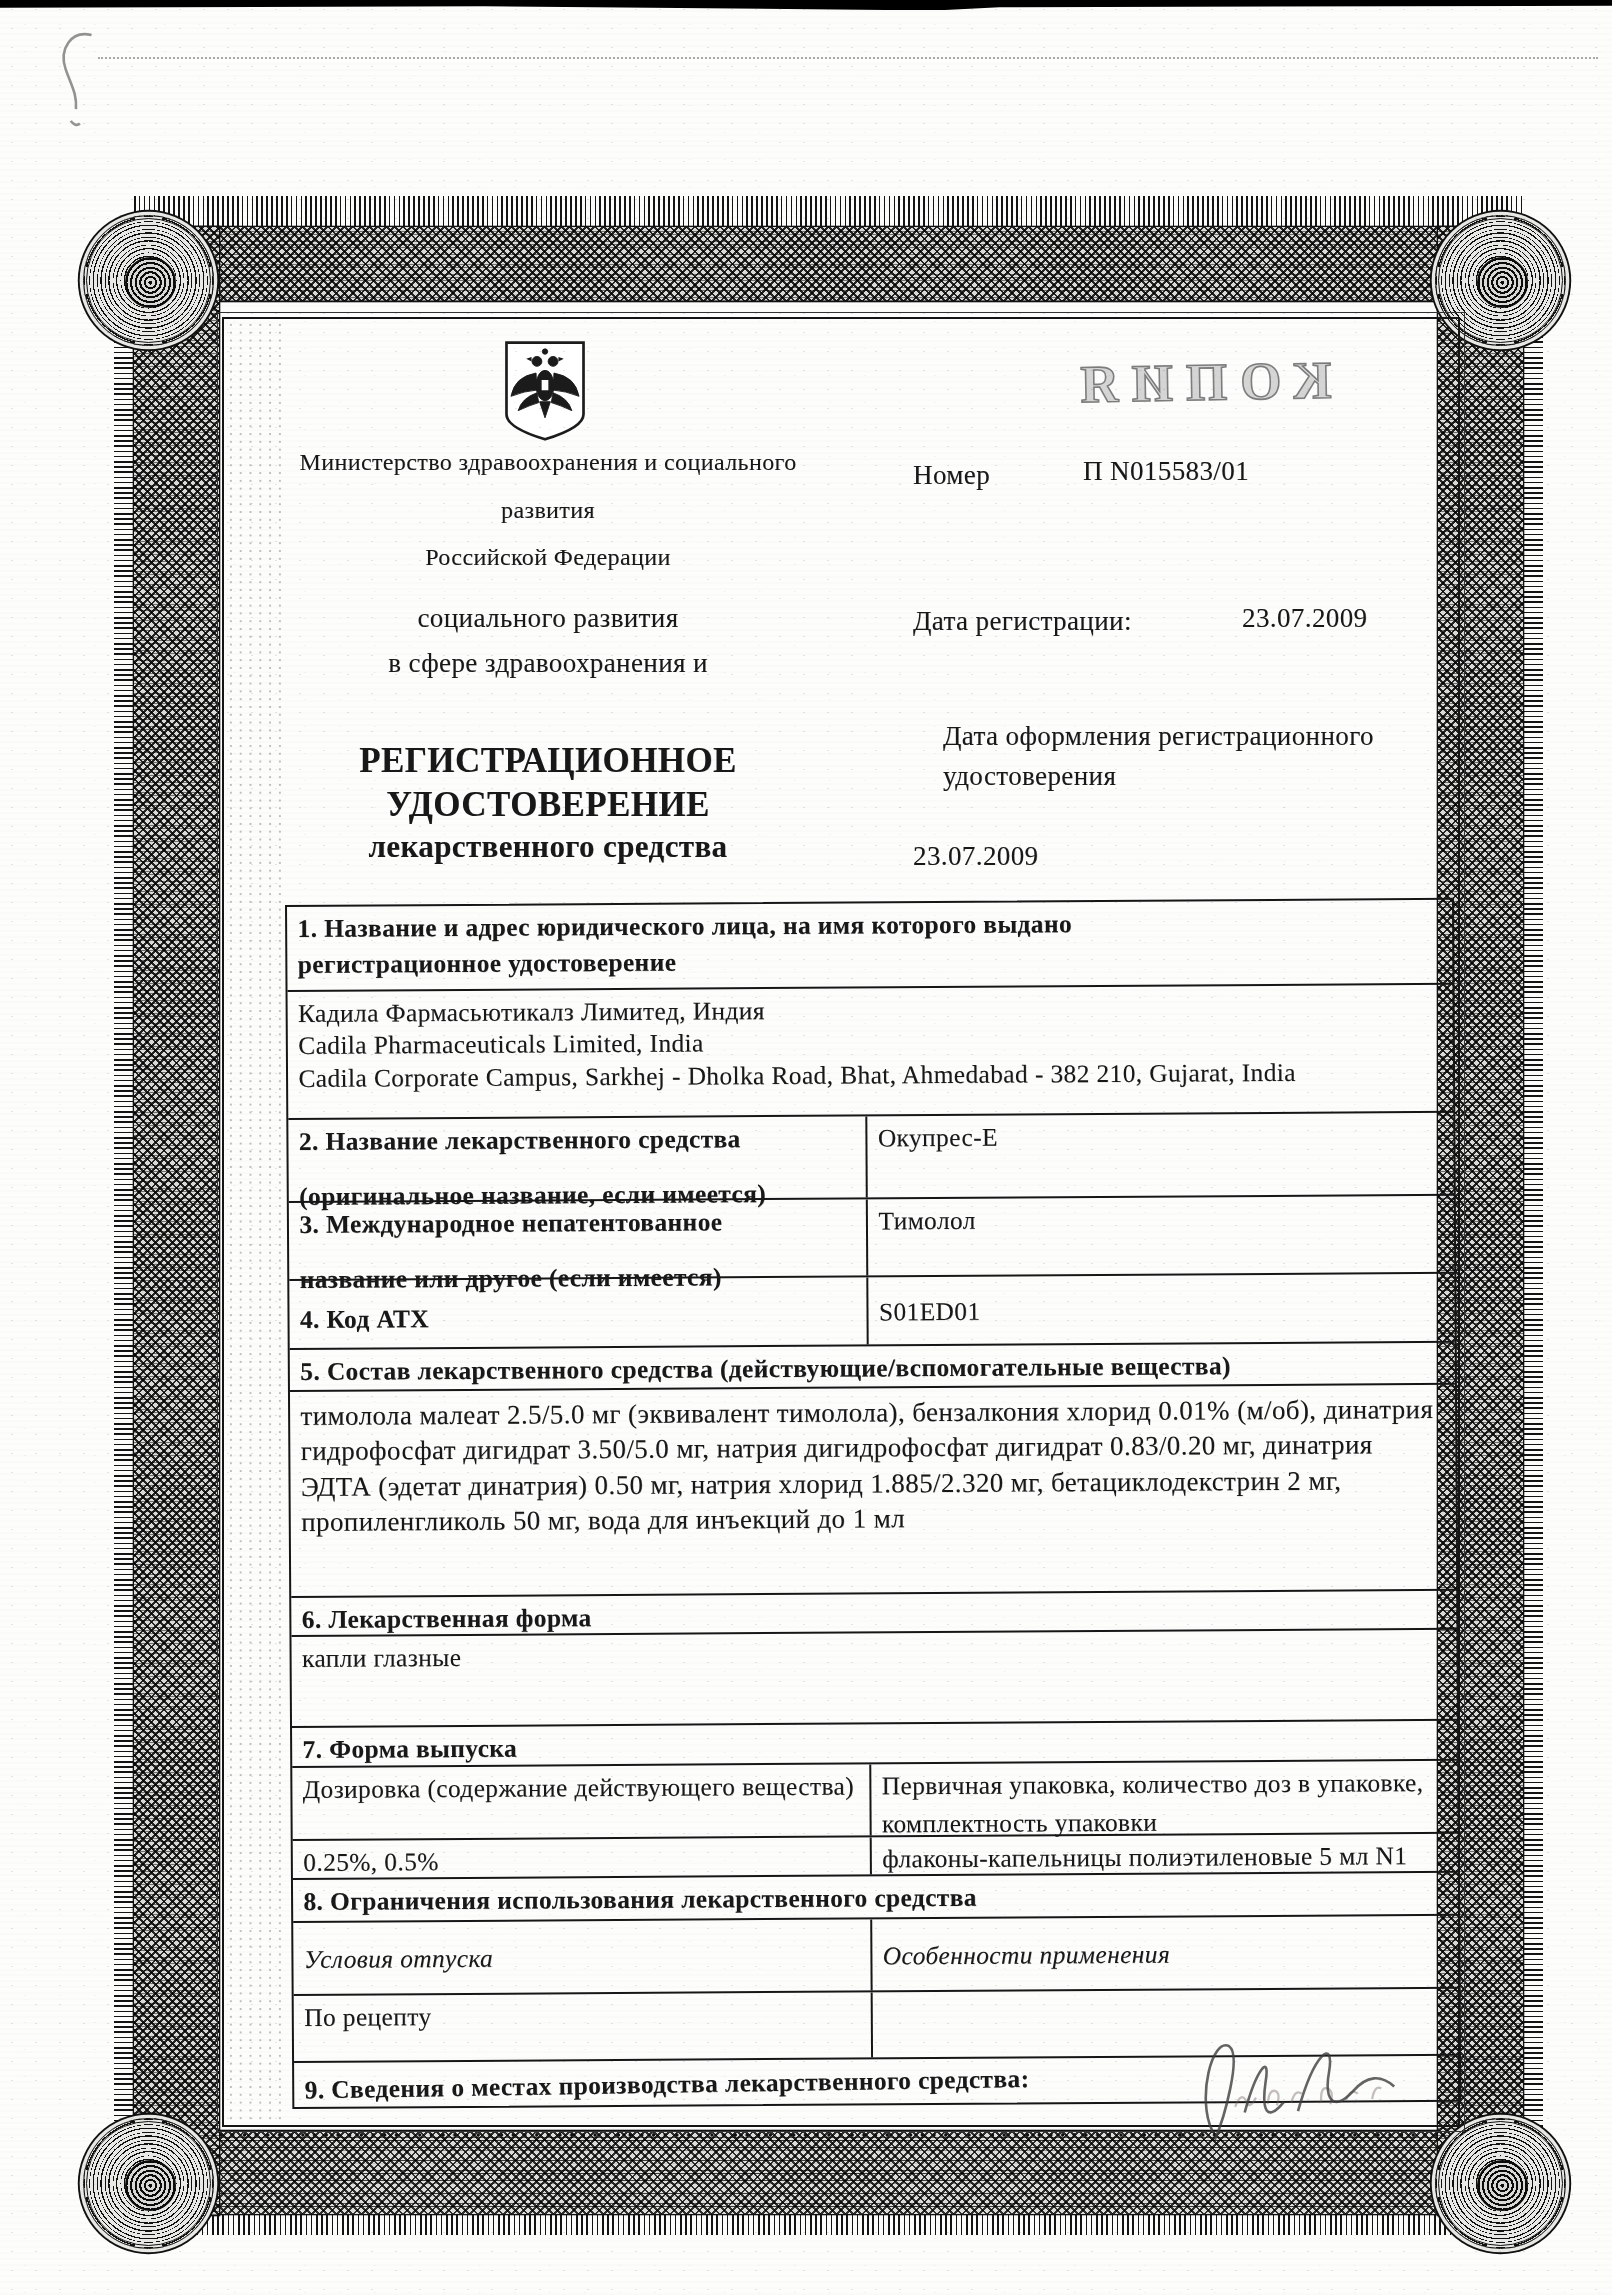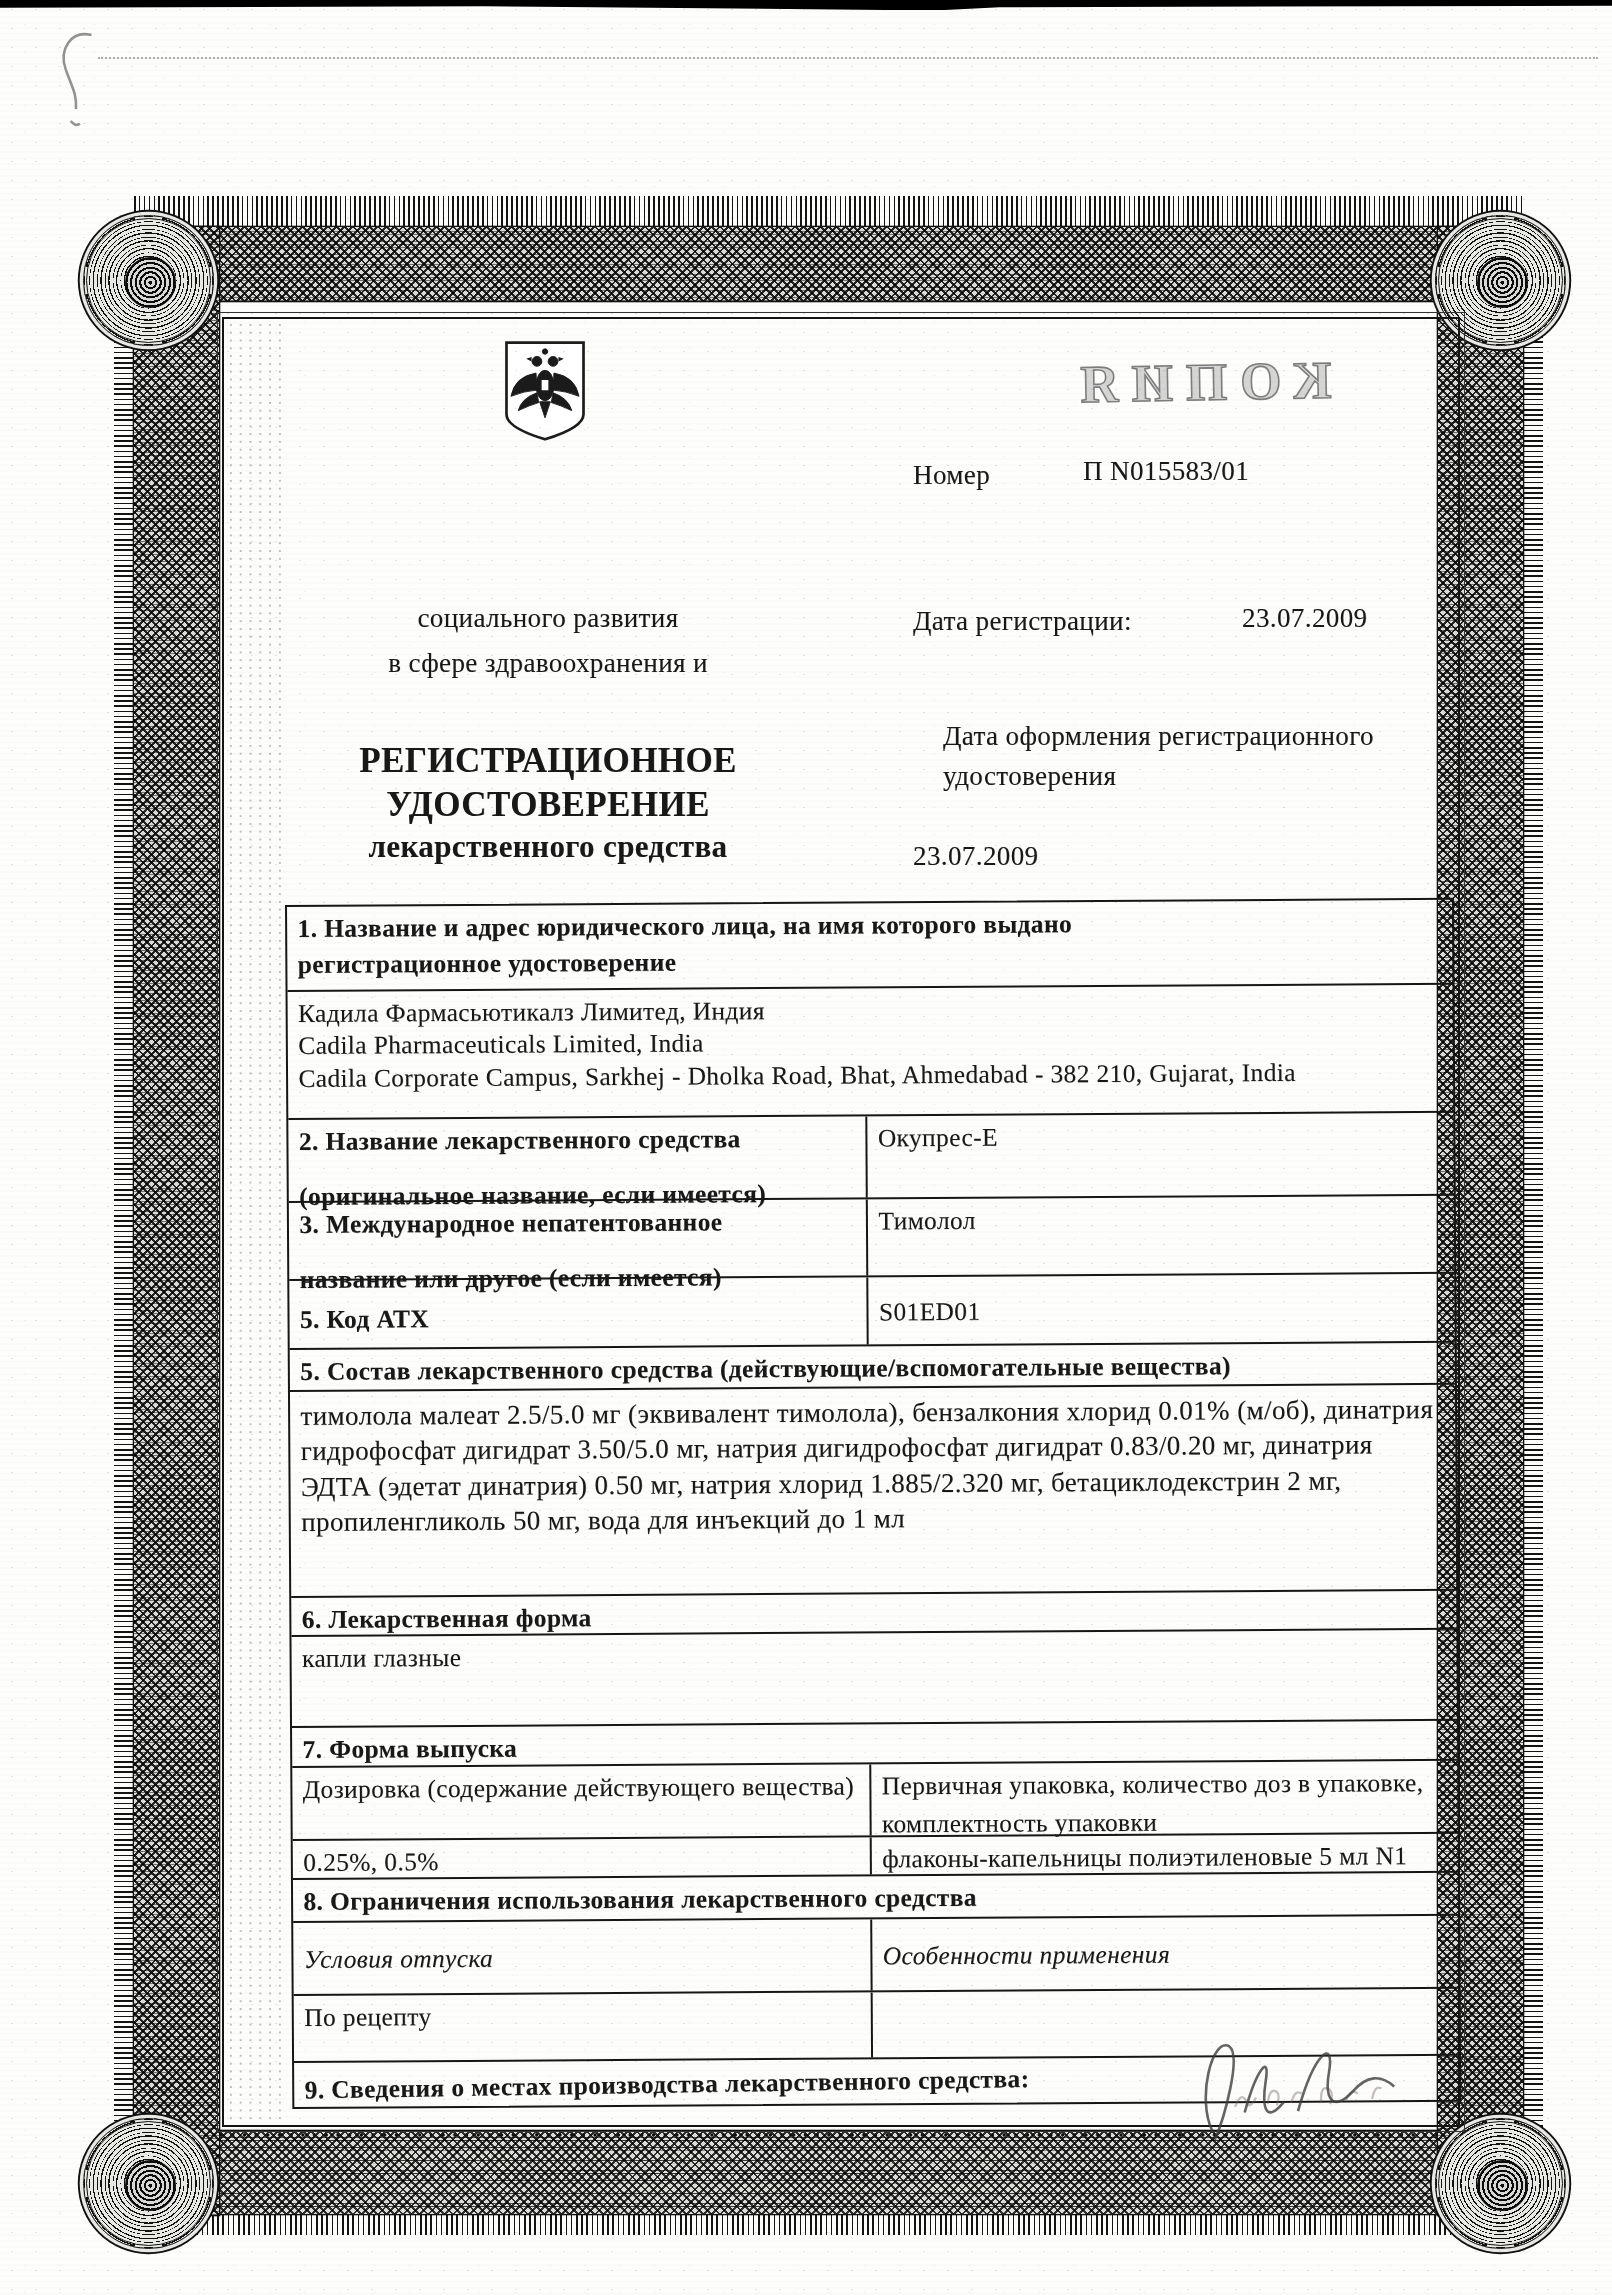--- a/index.html
+++ b/index.html
@@ -126,20 +126,25 @@
         <circle cx="59" cy="25" r="5.5"></circle>
       <path d="M35,25 l-6,-3 6,-2 z M65,25 l6,-3 -6,-2 z" stroke="none"></path>
       <ellipse cx="50" cy="52" rx="10" ry="17"></ellipse>
       <path d="M40,38 Q16,42 12,64 Q27,58 41,57 Z M60,38 Q84,42 88,64 Q73,58 59,57 Z" stroke-width="1"></path>
       <path d="M41,60 Q24,66 20,80 Q33,74 43,71 Z M59,60 Q76,66 80,80 Q67,74 57,71 Z" stroke-width="1"></path>
       <path d="M44,70 L50,88 L56,70 Z"></path>
       <rect x="45.5" y="45" width="9" height="13" fill="#fff" stroke-width="1.5"></rect>
     </g>
   </svg>
 
+  <div class="org tx">
+    <div>Министерство здравоохранения и социального</div>
+    <div>развития</div>
+    <div>Российской Федерации</div>
+  </div>
   <div class="service tx">
     <div>социального развития</div>
     <div>в сфере здравоохранения и</div>
   </div>
   <div class="doc-title tx">
     <div>РЕГИСТРАЦИОННОЕ</div>
     <div>УДОСТОВЕРЕНИЕ</div>
     <div class="small">лекарственного средства</div>
   </div>
 
@@ -179,21 +184,21 @@
     <div class="row split" style="height:78px;">
       <div class="cl spread">
         <div class="b">3. Международное непатентованное</div>
         <div class="b">название или другое (если имеется)</div>
       </div>
       <div class="cr">Тимолол</div>
     </div>
 
     <div class="row split" style="height:69px;">
       <div class="cl" style="padding-top:23.5px;">
-        <span class="b">5. Код АТХ</span>
+        <span class="b">4. Код АТХ</span>
       </div>
       <div class="cr" style="padding-top:19.6px;">S01ED01</div>
     </div>
 
     <div class="row" style="height:42px;">
       <span class="b">5. Состав лекарственного средства (действующие/вспомогательные вещества)</span>
     </div>
 
     <div class="row s5body" style="height:206px;">тимолола малеат 2.5/5.0 мг (эквивалент тимолола), бензалкония хлорид 0.01% (м/об), динатрия гидрофосфат дигидрат 3.50/5.0 мг, натрия дигидрофосфат дигидрат 0.83/0.20 мг, динатрия ЭДТА (эдетат динатрия) 0.50 мг, натрия хлорид 1.885/2.320 мг, бетациклодекстрин 2 мг, пропиленгликоль 50 мг, вода для инъекций до 1 мл</div>
 

